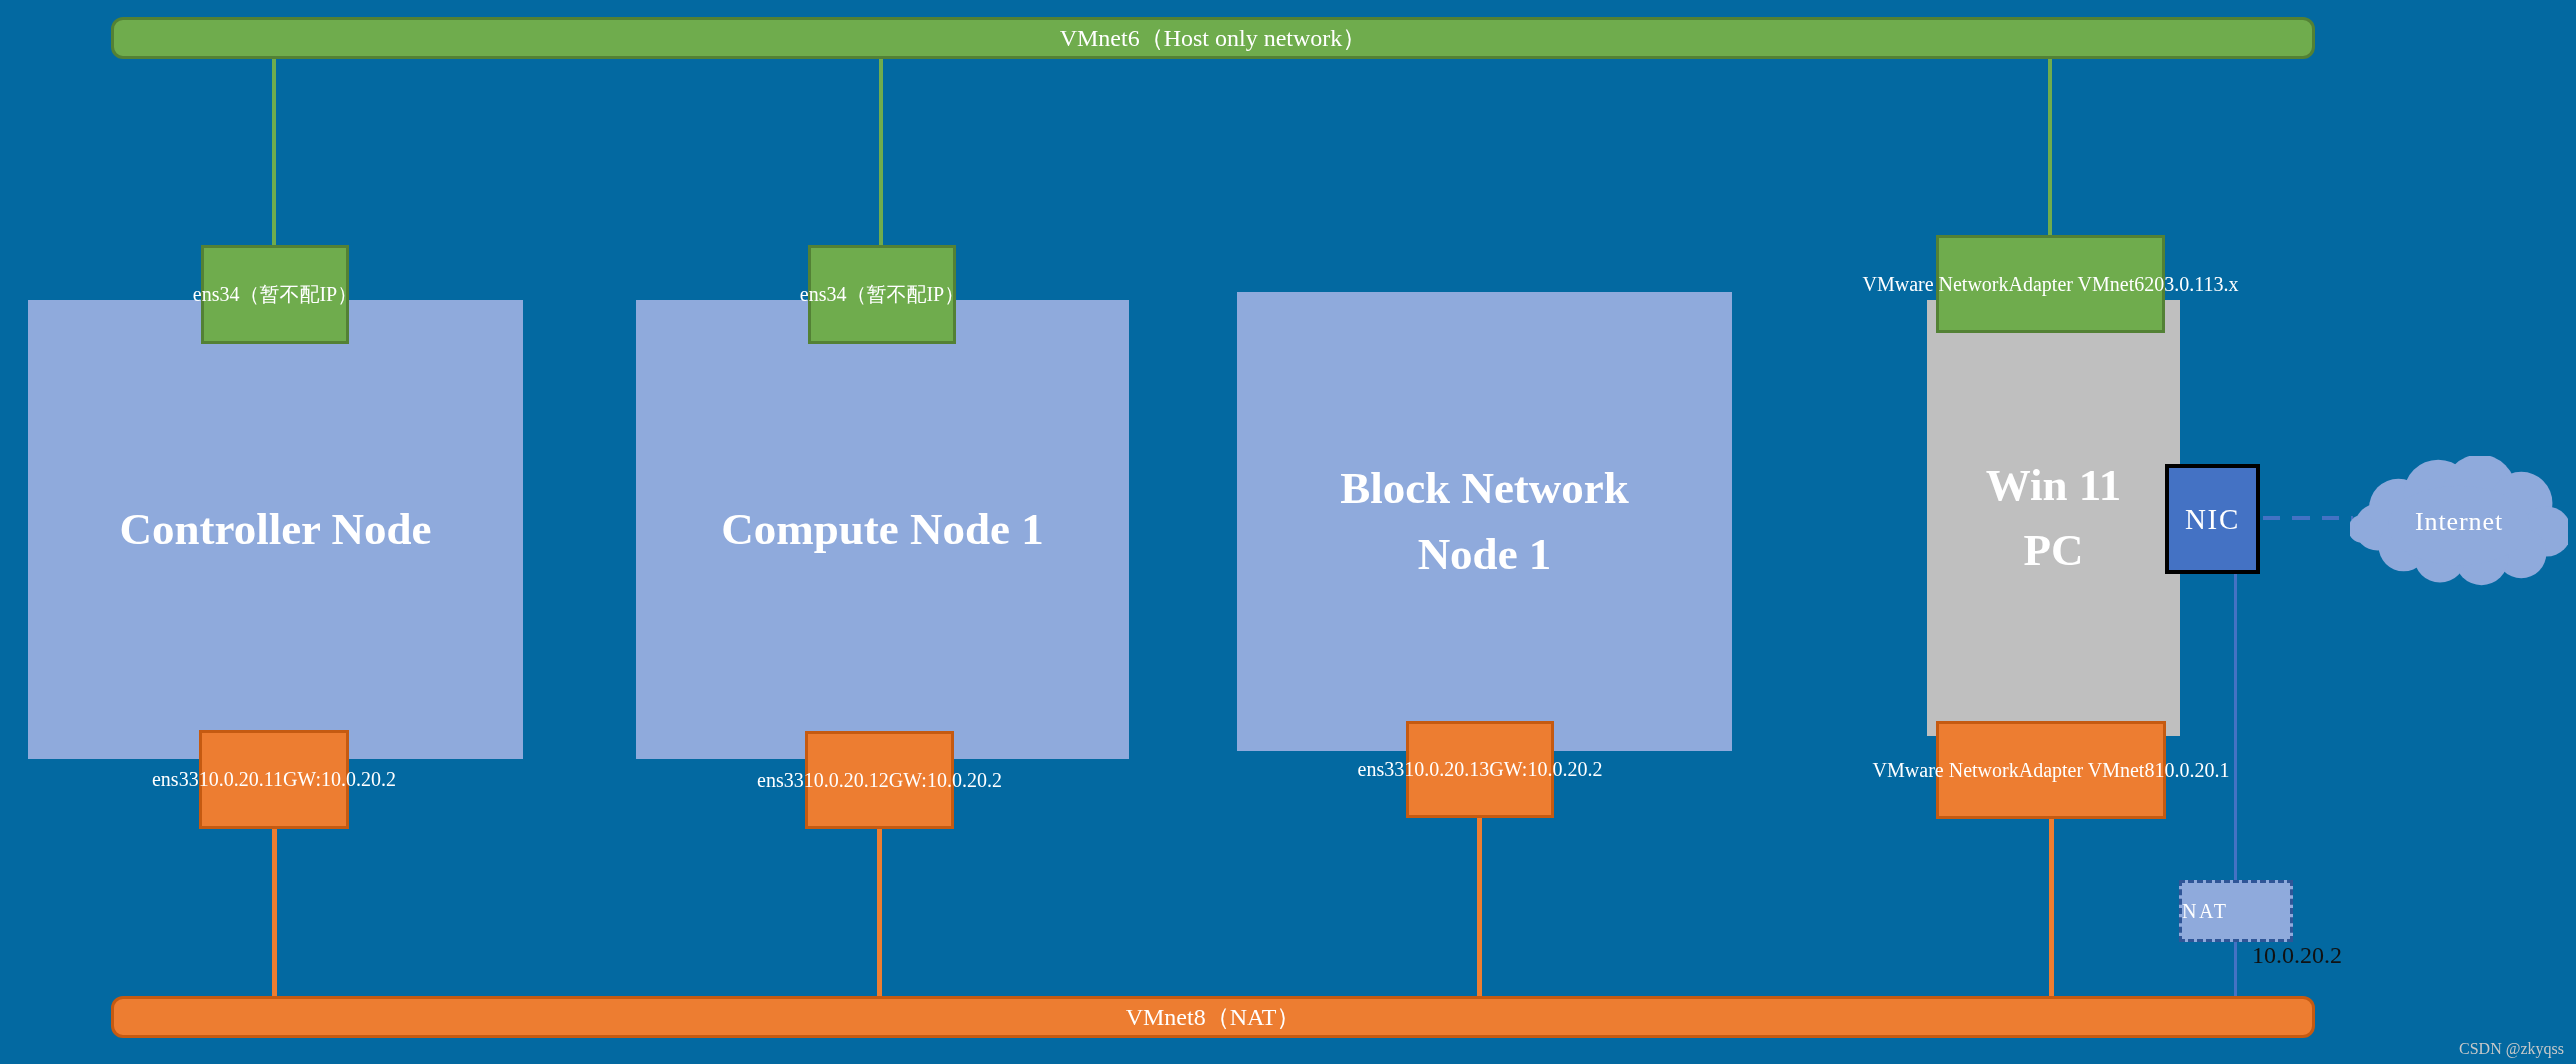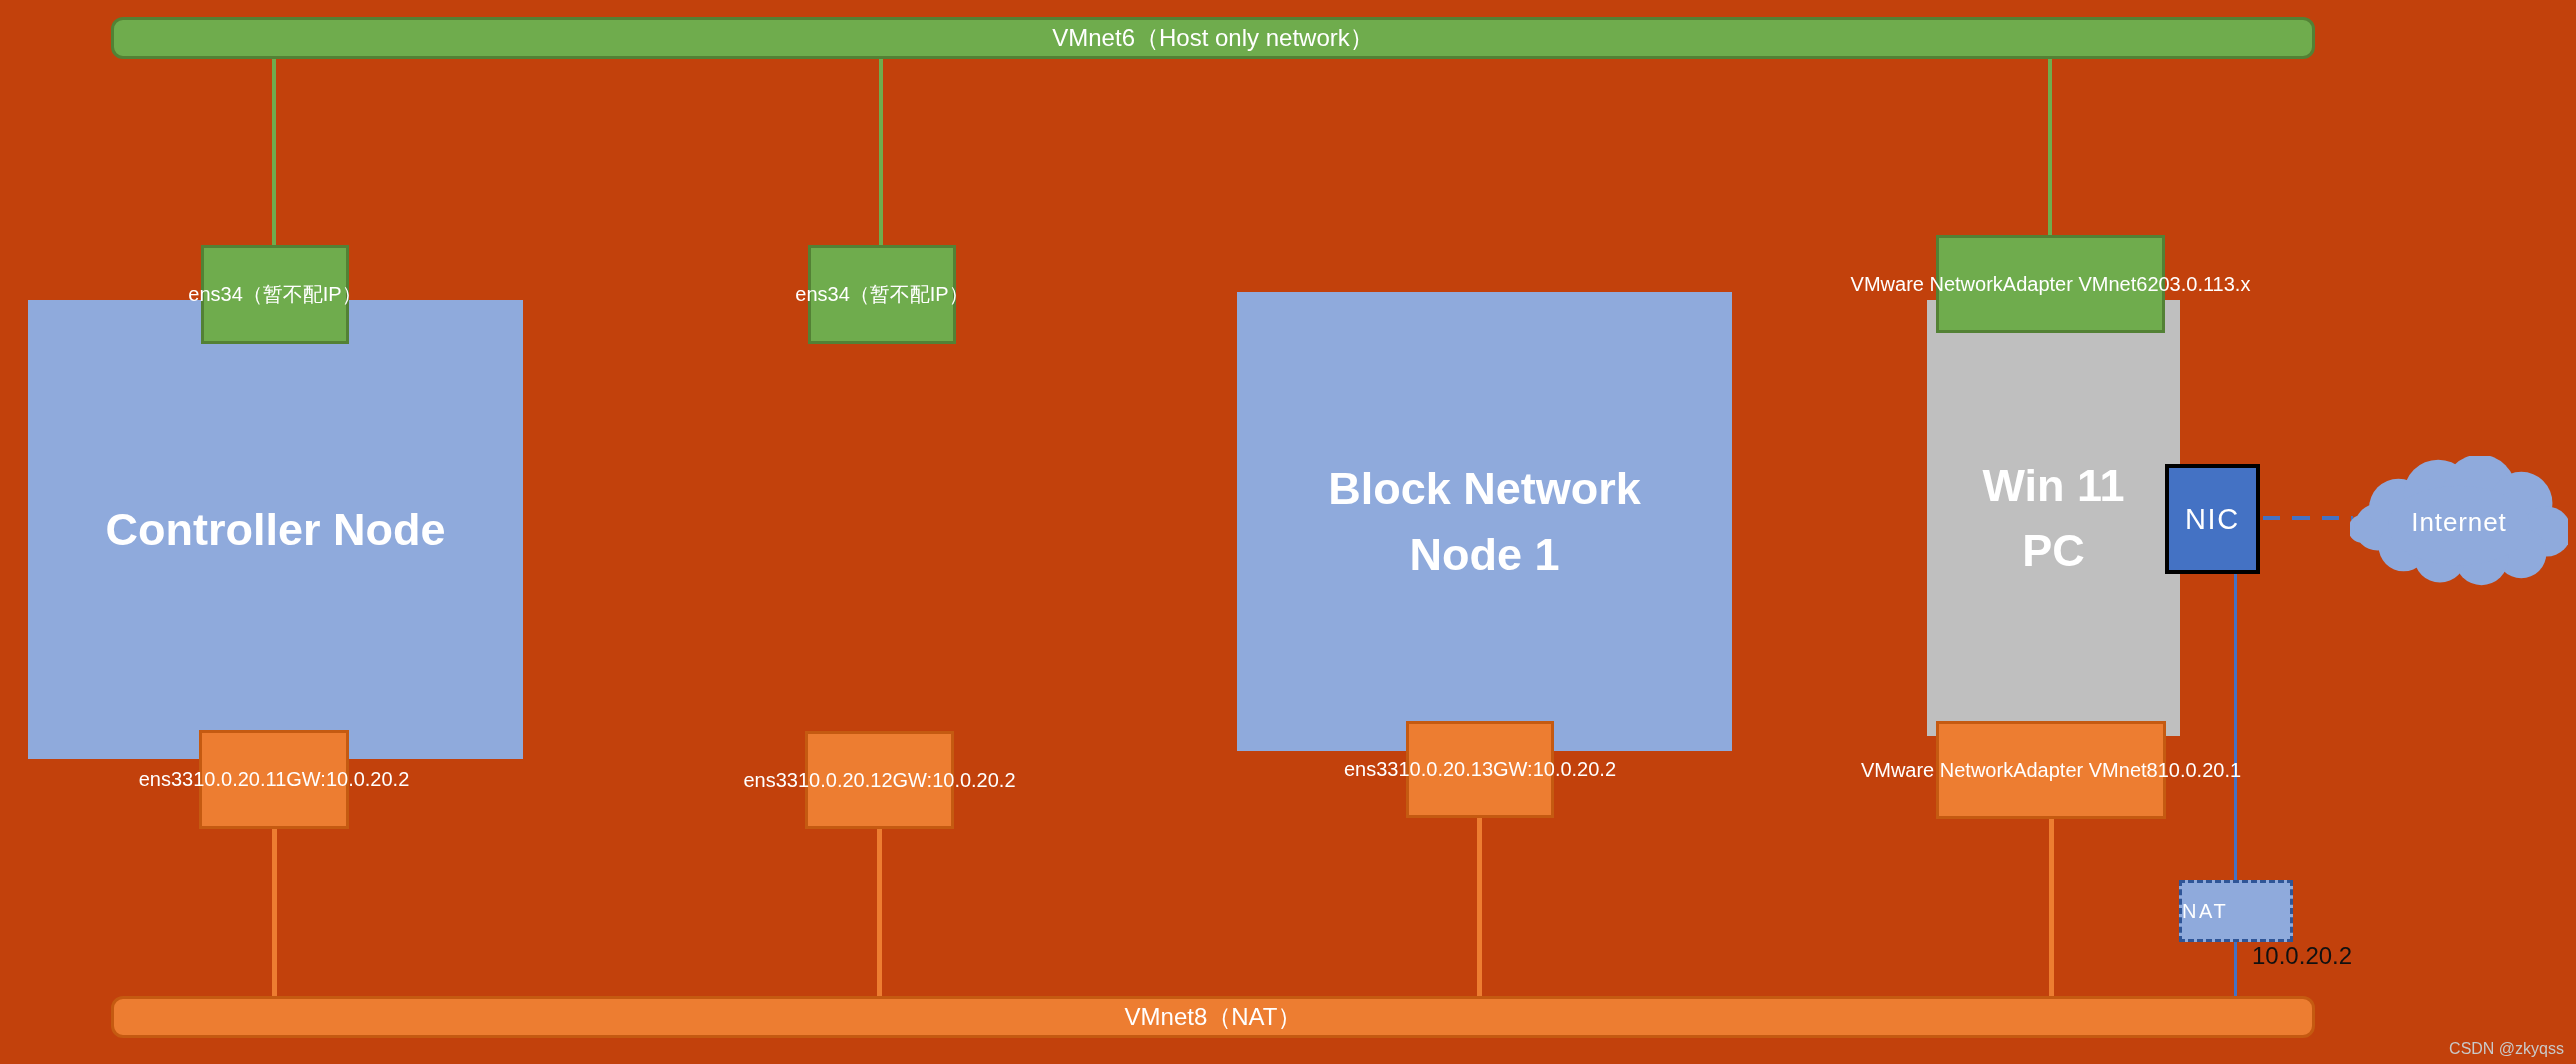--- a/index.html
+++ b/index.html
@@ -1,18 +1,18 @@
 <!DOCTYPE html>
 <html style="font-size:14px"><head>
 <meta charset="utf-8">
 <style>
   html,body{margin:0;padding:0;background:#ffffff;}
   .canvas{
-    position:relative;width:2576px;height:1065px;background:#c2410c;overflow:hidden;
-    font-family:Liberation Sans, sans-serif;
+    position:relative;width:2576px;height:1065px;background:#0369a1;overflow:hidden;
+    font-family:Liberation Serif, serif;
   }
   .canvas *{box-sizing:border-box;}
   
   .bus{
     position:absolute;left:111px;width:2204px;height:42px;border-radius:12px;
     display:flex;align-items:center;justify-content:center;
     color:#fff;font-size:24px;white-space:nowrap;
   }
   .bus-green{top:16.5px;background:#6FAC4D;border:3.5px solid #538135;}
   .bus-orange{top:996px;background:#ED7D31;border:3.5px solid #C55A11;}
@@ -83,20 +83,23 @@
   <div class="bus bus-green">
     <span>VMnet6（Host only network）</span>
   </div>
   <div class="bus bus-orange">
     <span>VMnet8（NAT）</span>
   </div>
 
   <div class="node" style="left:28px;top:300px;width:495px;height:459px;">
     <div>Controller Node</div>
   </div>
+  <div class="node" style="left:636px;top:300px;width:493px;height:459px;">
+    <div>Compute Node 1</div>
+  </div>
   <div class="node" style="left:1237px;top:292px;width:495px;height:459px;">
     <div>Block Network</div>
     <div>Node 1</div>
   </div>
   <div class="node node-gray" style="left:1927px;top:300px;width:253px;height:436px;">
     <div>Win 11</div>
     <div>PC</div>
   </div>
 
   <div class="chip chip-green" style="left:201px;top:245px;width:148px;height:99px;">

